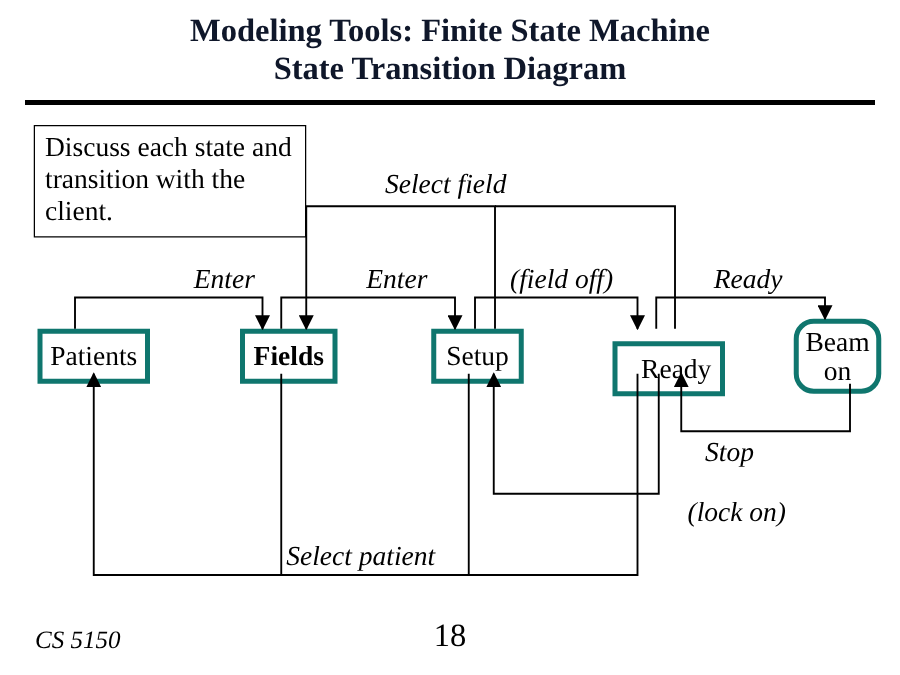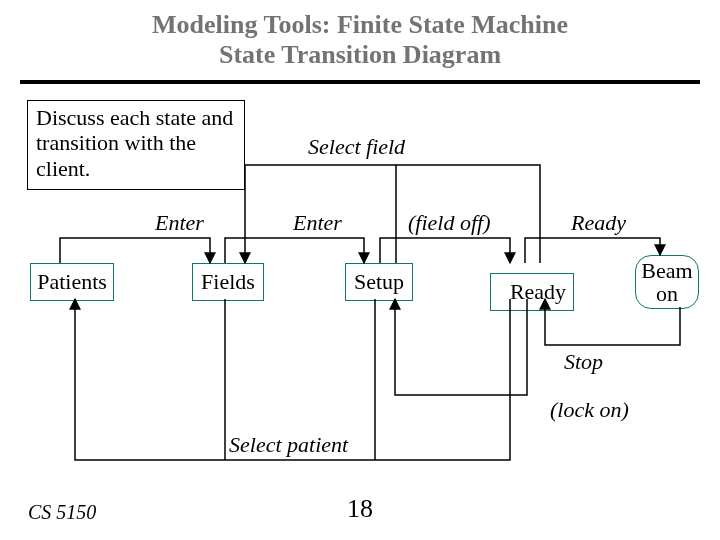--- a/index.html
+++ b/index.html
@@ -18,21 +18,21 @@
     height: 540px;
   }
   .title {
     position: absolute;
     top: 10px;
     left: 0;
     width: 720px;
     text-align: center;
     font-size: 26px;
     font-weight: bold;
-    color: #737373;
+    color: #0f172a;
     line-height: 1.15;
   }
   .hr {
     position: absolute;
     top: 80px;
     left: 20px;
     width: 680px;
     height: 4px;
     background: #000;
   }
@@ -48,21 +48,21 @@
   }
   .label {
     position: absolute;
     font-size: 22px;
     white-space: nowrap;
     text-align: right;
   }
   .italic { font-style: italic; }
   .state {
     position: absolute;
-    border: 1px solid #0f766e;
+    border: 4px solid #0f766e;
     font-size: 22px;
     display: flex;
     align-items: center;
     justify-content: center;
     text-align: center;
     line-height: 1.05;
     background: #fff;
   }
   .footer-left {
     position: absolute;
@@ -101,21 +101,21 @@
 
   <div class="note-box">Discuss each state and transition with the client.</div>
 
   <div class="label italic" style="left:308px; top:134px;">Select field</div>
   <div class="label italic" style="left:155px; top:210px;">Enter</div>
   <div class="label italic" style="left:293px; top:210px;">Enter</div>
   <div class="label italic" style="left:408px; top:210px;">(field off)</div>
   <div class="label italic" style="left:571px; top:210px;">Ready</div>
 
   <div class="state" style="left:30px;  top:263px; width:82px; height:36px;">Patients</div>
-  <div class="state" style="left:192px; top:263px; width:70px; height:36px;">Fields</div>
+  <div class="state" style="left:192px; top:263px; width:70px; height:36px;font-weight:bold;">Fields</div>
   <div class="state" style="left:345px; top:263px; width:66px; height:36px;">Setup</div>
   <div class="state" style="left:490px; top:273px; width:70px; height:36px;padding-left:12px;">Ready</div>
   <div class="state" style="left:635px; top:255px; width:62px; height:52px; white-space:pre;border-radius:16px;">Beam
 on</div>
 
   <div class="label italic" style="left:564px; top:349px;">Stop</div>
   <div class="label italic" style="left:550px; top:397px;">(lock on)</div>
   <div class="label italic" style="left:229px; top:432px;">Select patient</div>
 
   <svg class="arrows" viewBox="0 0 720 540">

